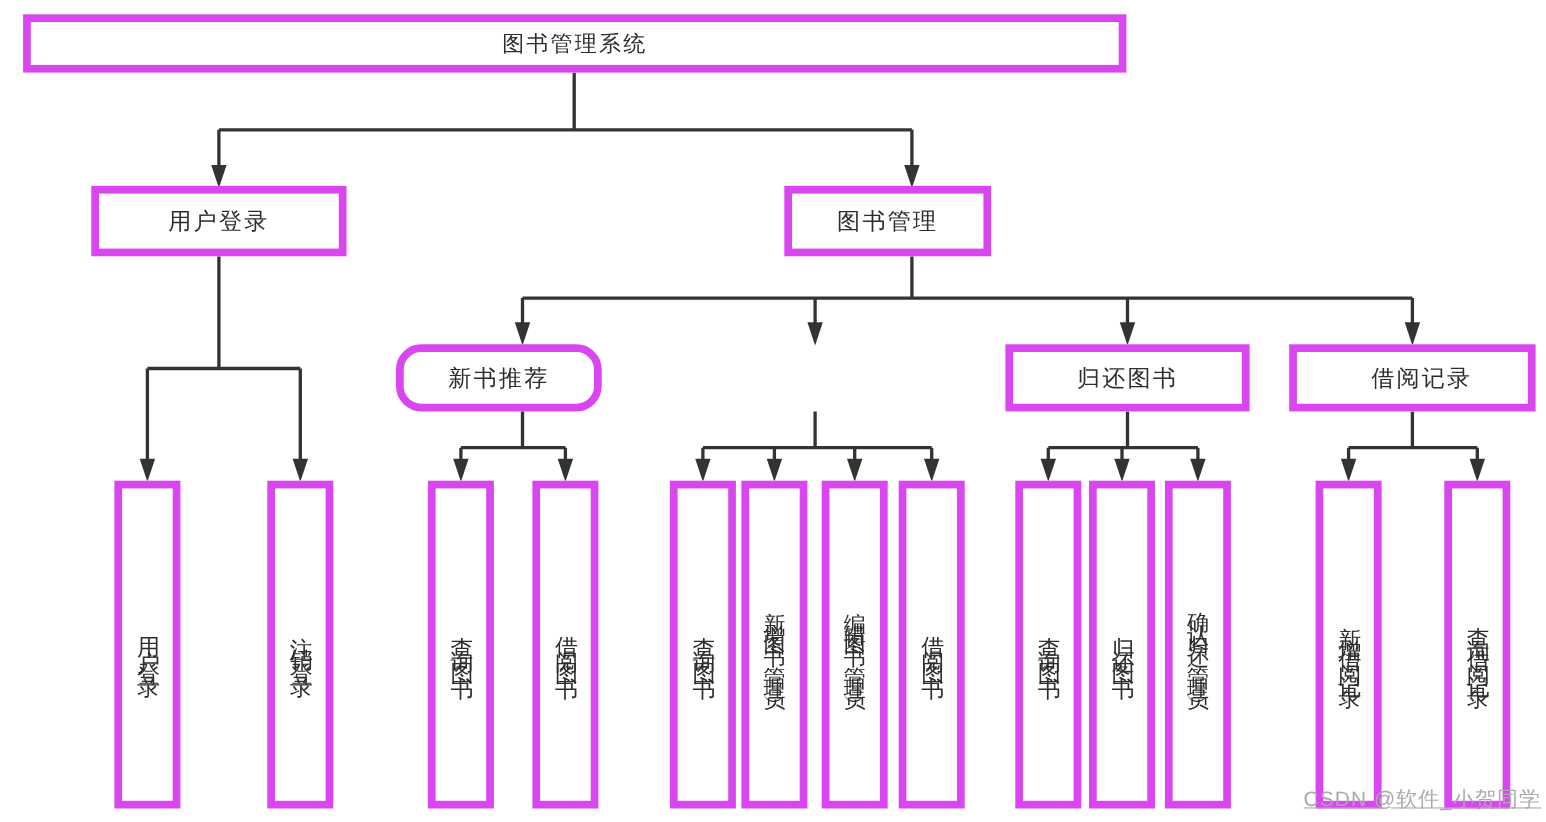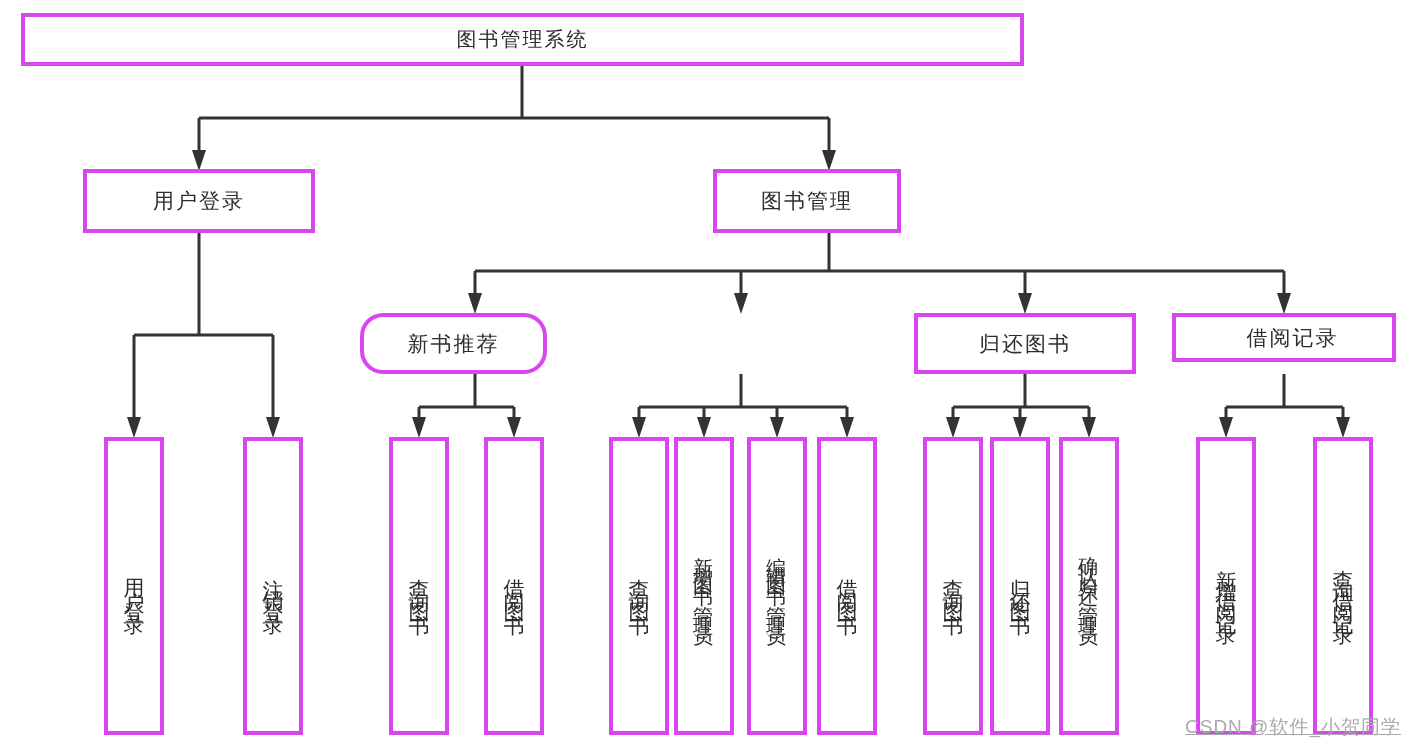--- a/index.html
+++ b/index.html
@@ -14,21 +14,21 @@
   #wires {
     position: absolute;
     left: 0; top: 0;
     z-index: 0;
     pointer-events: none;
   }
   .box {
     position: absolute;
     box-sizing: border-box;
     background: #ffffff;
-    border: 4px solid #d946ef;
+    border: 7px solid #d946ef;
     color: #2d2d2d;
     display: flex;
     align-items: center;
     justify-content: center;
     z-index: 1;
   }
   .h-label {
     font-size: 21px;
     letter-spacing: 2px;
     white-space: nowrap;
@@ -123,21 +123,21 @@
   <div class="box" style="left:713px; top:169px; width:188px; height:64px;">
     <span class="h-label">图书管理</span>
   </div>
 
   <div class="box" style="left:360px; top:313px; width:187px; height:61px;border-radius:23px;">
     <span class="h-label">新书推荐</span>
   </div>
   <div class="box" style="left:914px; top:313px; width:222px; height:61px;">
     <span class="h-label">归还图书</span>
   </div>
-  <div class="box" style="left:1172px; top:313px; width:224px; height:49px;padding-left:17px;">
+  <div class="box" style="left:1172px; top:313px; width:224px; height:61px;padding-left:17px;">
     <span class="h-label">借阅记录</span>
   </div>
 
   <div class="box" style="left:104px; top:437px; width:60px; height:298px;">
     <span class="v-label">用户登录</span>
   </div>
   <div class="box" style="left:243px; top:437px; width:60px; height:298px;">
     <span class="v-label">注销登录</span>
   </div>
 

